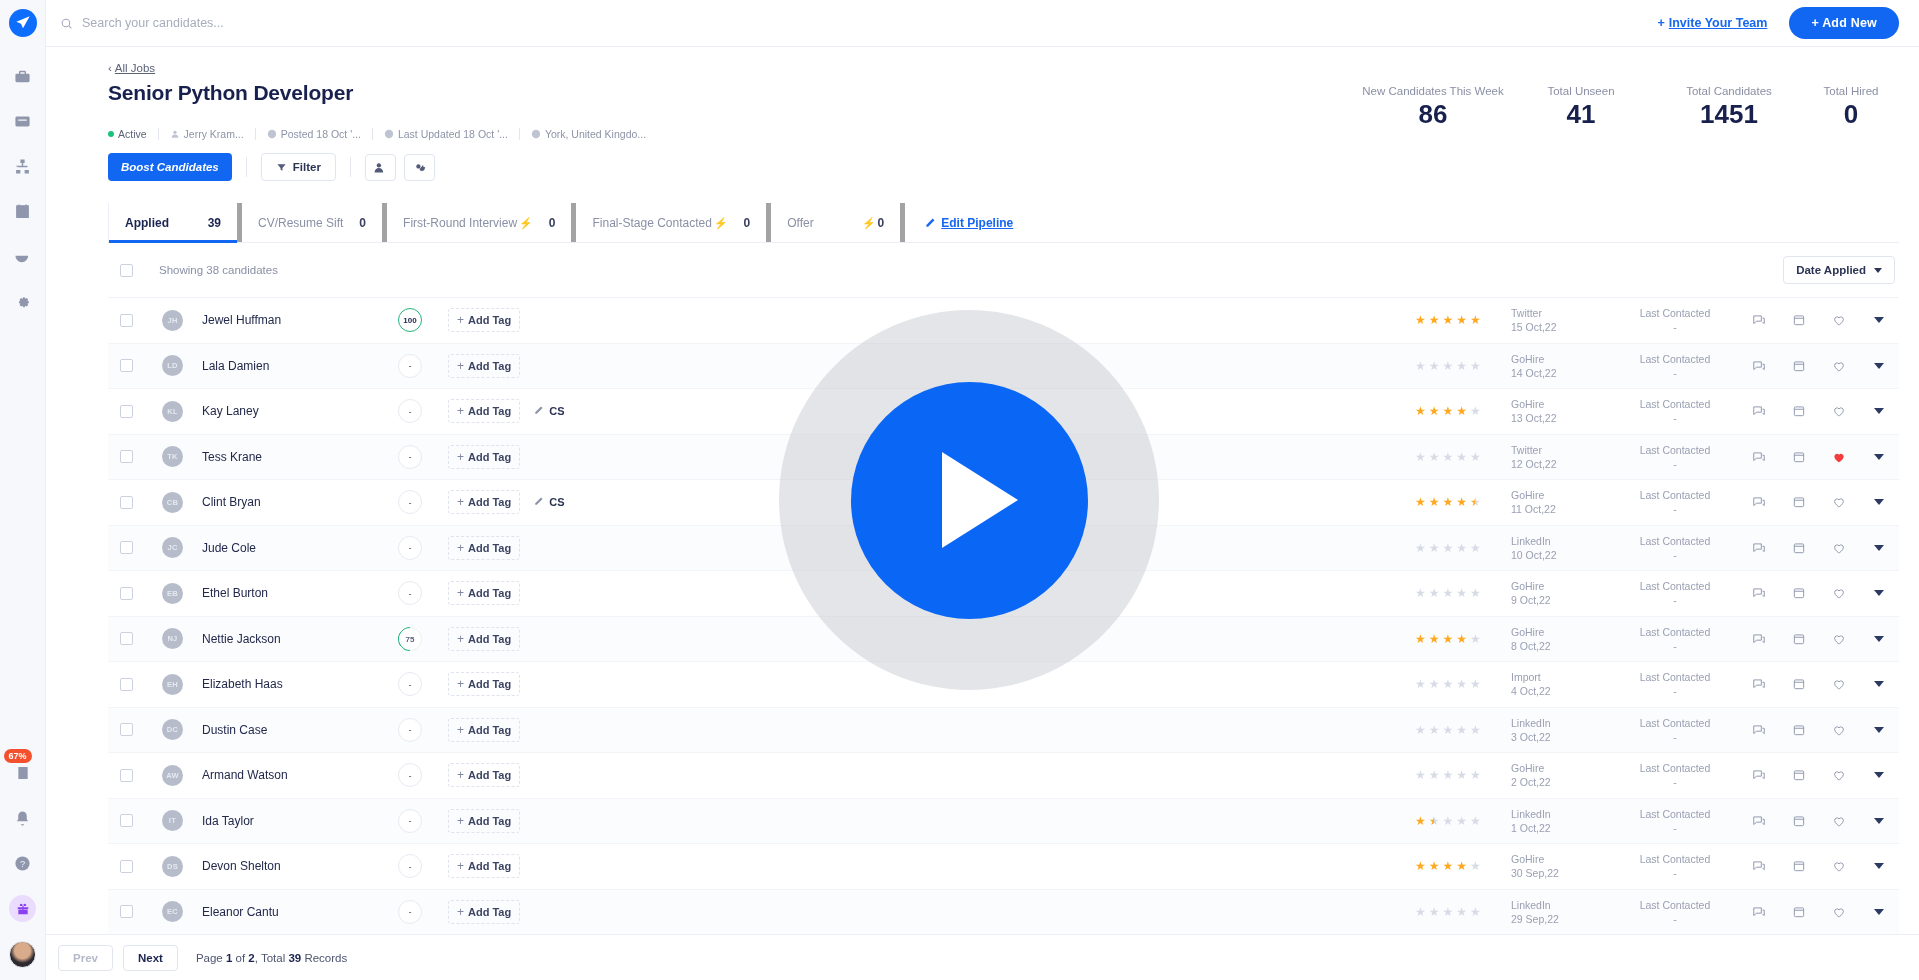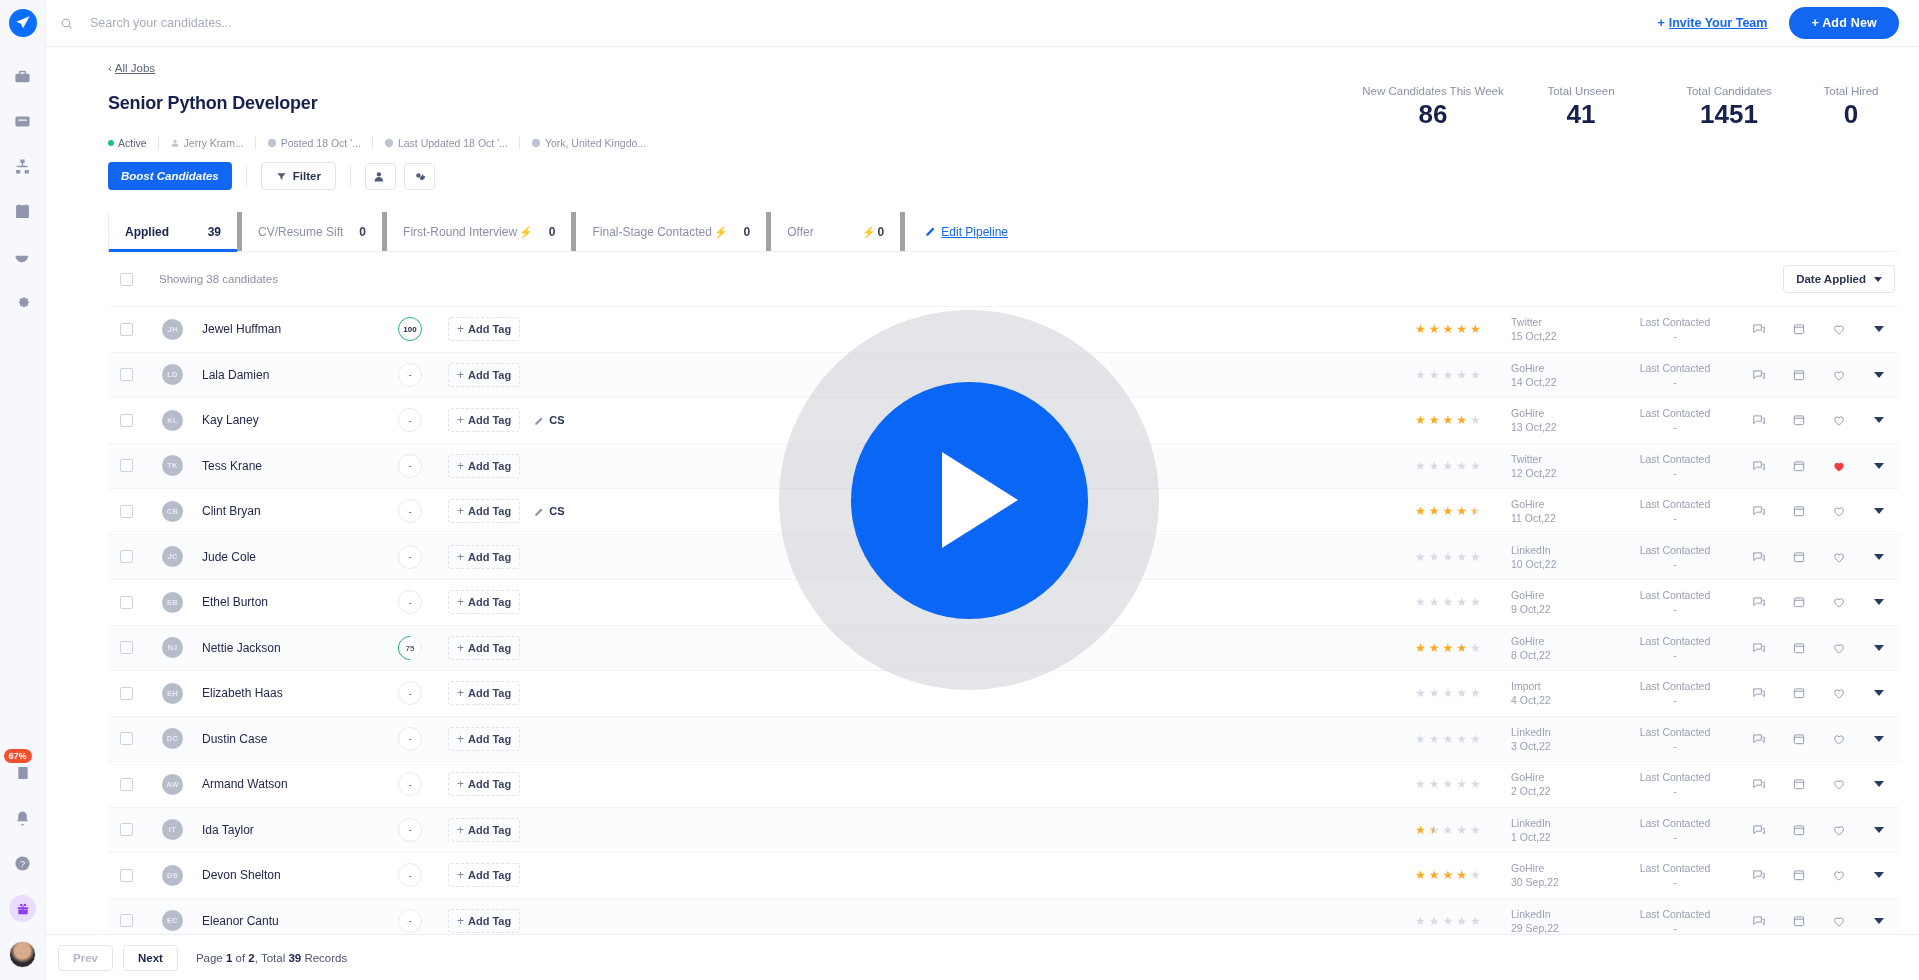--- a/index.html
+++ b/index.html
@@ -60,21 +60,20 @@
     height: 47px; display: flex; align-items: center;
     border-bottom: 1px solid #eceef5; padding: 0 20px 0 14px;
     flex-shrink: 0;
   }
   .search-box { display: flex; align-items: center; gap: 9px; flex: 1; }
   .search-box svg { width: 13px; height: 13px; stroke: #a4aabc; fill: none; stroke-width: 2; }
   .search-input {
     border: none; outline: none; background: transparent;
     font-size: 12.5px; color: #737373; width: 300px;
     font-family: "Liberation Sans", sans-serif;
-    margin-left: 8px;
   }
   .search-input::placeholder { color: #a8adbd; }
   .top-actions { display: flex; align-items: center; gap: 22px; }
   .invite-link {
     font-size: 12.5px; color: #1767f0; font-weight: bold;
     cursor: pointer; display: flex; align-items: center; gap: 4px;
   }
   .invite-link span.txt { text-decoration: underline; }
   .add-new-btn {
     background: #1167f2; color: #fff; border: none;
@@ -85,21 +84,21 @@
 
   .content { padding: 0 20px 0 62px; flex: 1; display: flex; flex-direction: column; min-height: 0; }
 
   .breadcrumb {
     margin-top: 15px; font-size: 11.5px; color: #5a6278;
     display: flex; align-items: center; gap: 3px; cursor: pointer; width: fit-content;
   }
   .breadcrumb .bc-label { text-decoration: underline; }
 
   .job-head { display: flex; align-items: flex-start; justify-content: space-between; margin-top: 7px; }
-  .job-title { font-size: 18px; font-weight: bold; color: #18214d; letter-spacing: -.2px; margin-top: 12px; }
+  .job-title { font-size: 21px; font-weight: bold; color: #18214d; letter-spacing: -.2px; }
   .job-meta { display: flex; align-items: center; margin-top: 23px; font-size: 10.5px; color: #8e94a8; }
   .meta-chip { display: flex; align-items: center; gap: 4px; padding: 0 11px; border-right: 1px solid #e3e6ef; white-space: nowrap; }
   .meta-chip:first-child { padding-left: 0; }
   .meta-chip:last-child { border-right: none; }
   .dot-green { width: 6px; height: 6px; border-radius: 50%; background: #19c37d; }
   .meta-chip svg { width: 10px; height: 10px; fill: #bfc4d2; }
   .meta-chip.active-chip { color: #5d6478; }
 
   .stats { display: flex; gap: 0; padding-top: 4px; }
   .stat { text-align: center; min-width: 148px; }
@@ -142,21 +141,21 @@
   .tab.active { color: #1a2450; font-weight: bold; }
   .tab.active::after {
     content: ''; position: absolute; left: 0; right: 0; bottom: -1px; height: 3px; background: #1167f2;
   }
   .tab-left { display: flex; align-items: center; gap: 2px; }
   .bolt { color: #ffb020; font-size: 11px; }
   .tab-count { color: #39415f; font-weight: bold; font-size: 12px; }
   .tab.active .tab-count { color: #1a2450; }
   .edit-pipeline {
     display: flex; align-items: center; gap: 5px; margin-left: 20px;
-    font-size: 12px; color: #1767f0; font-weight: normal; cursor: pointer; text-align: center;
+    font-size: 12px; color: #1767f0; font-weight: bold; cursor: pointer; text-align: center;
   }
   .edit-pipeline .ep-label { text-decoration: underline; }
   .edit-pipeline svg { width: 11px; height: 11px; fill: #1767f0; }
 
   
   .list-head {
     display: flex; align-items: center; justify-content: space-between;
     padding: 13px 4px 13px 12px; border-bottom: 1px solid #f0f2f7;
   }
   .lh-left { display: flex; align-items: center; gap: 26px; }
@@ -204,21 +203,21 @@
   }
   .score-circle.part span { transform: rotate(-45deg); display: block; }
   .c-tags { flex: 1; display: flex; align-items: center; gap: 14px; padding-left: 8px; min-width: 0; }
   .add-tag {
     display: flex; align-items: center; gap: 4px;
     border: 1px dashed #dfe3ee; border-radius: 3px;
     padding: 4px 8px; font-size: 11px; color: #3b4463; cursor: pointer;
     font-weight: bold;
   }
   .plus { color: #7e86a0; font-weight: normal; font-size: 12px; }
-  .tag-cs { display: flex; align-items: flex-end; gap: 5px; font-size: 11px; color: #2a3253; font-weight: bold; cursor: pointer; }
+  .tag-cs { display: flex; align-items: flex-start; gap: 5px; font-size: 11px; color: #2a3253; font-weight: bold; cursor: pointer; }
   .tag-cs svg { width: 10px; height: 10px; fill: #8b93a9; }
   .c-stars { width: 96px; flex-shrink: 0; display: flex; gap: 3px; }
   .star { font-size: 12px; color: #d7dbe6; line-height: 1; }
   .star.on { color: #ffa81f; }
   .star.half {
     background: linear-gradient(90deg, #ffa81f 50%, #d7dbe6 50%);
     -webkit-background-clip: text; background-clip: text; color: transparent;
   }
   .c-source { width: 100px; flex-shrink: 0; text-align: left; color: #9aa0b3; font-size: 10.5px; line-height: 14px; }
   .c-contact { width: 128px; flex-shrink: 0; text-align: center; color: #9aa0b3; font-size: 10.5px; line-height: 14px; }

